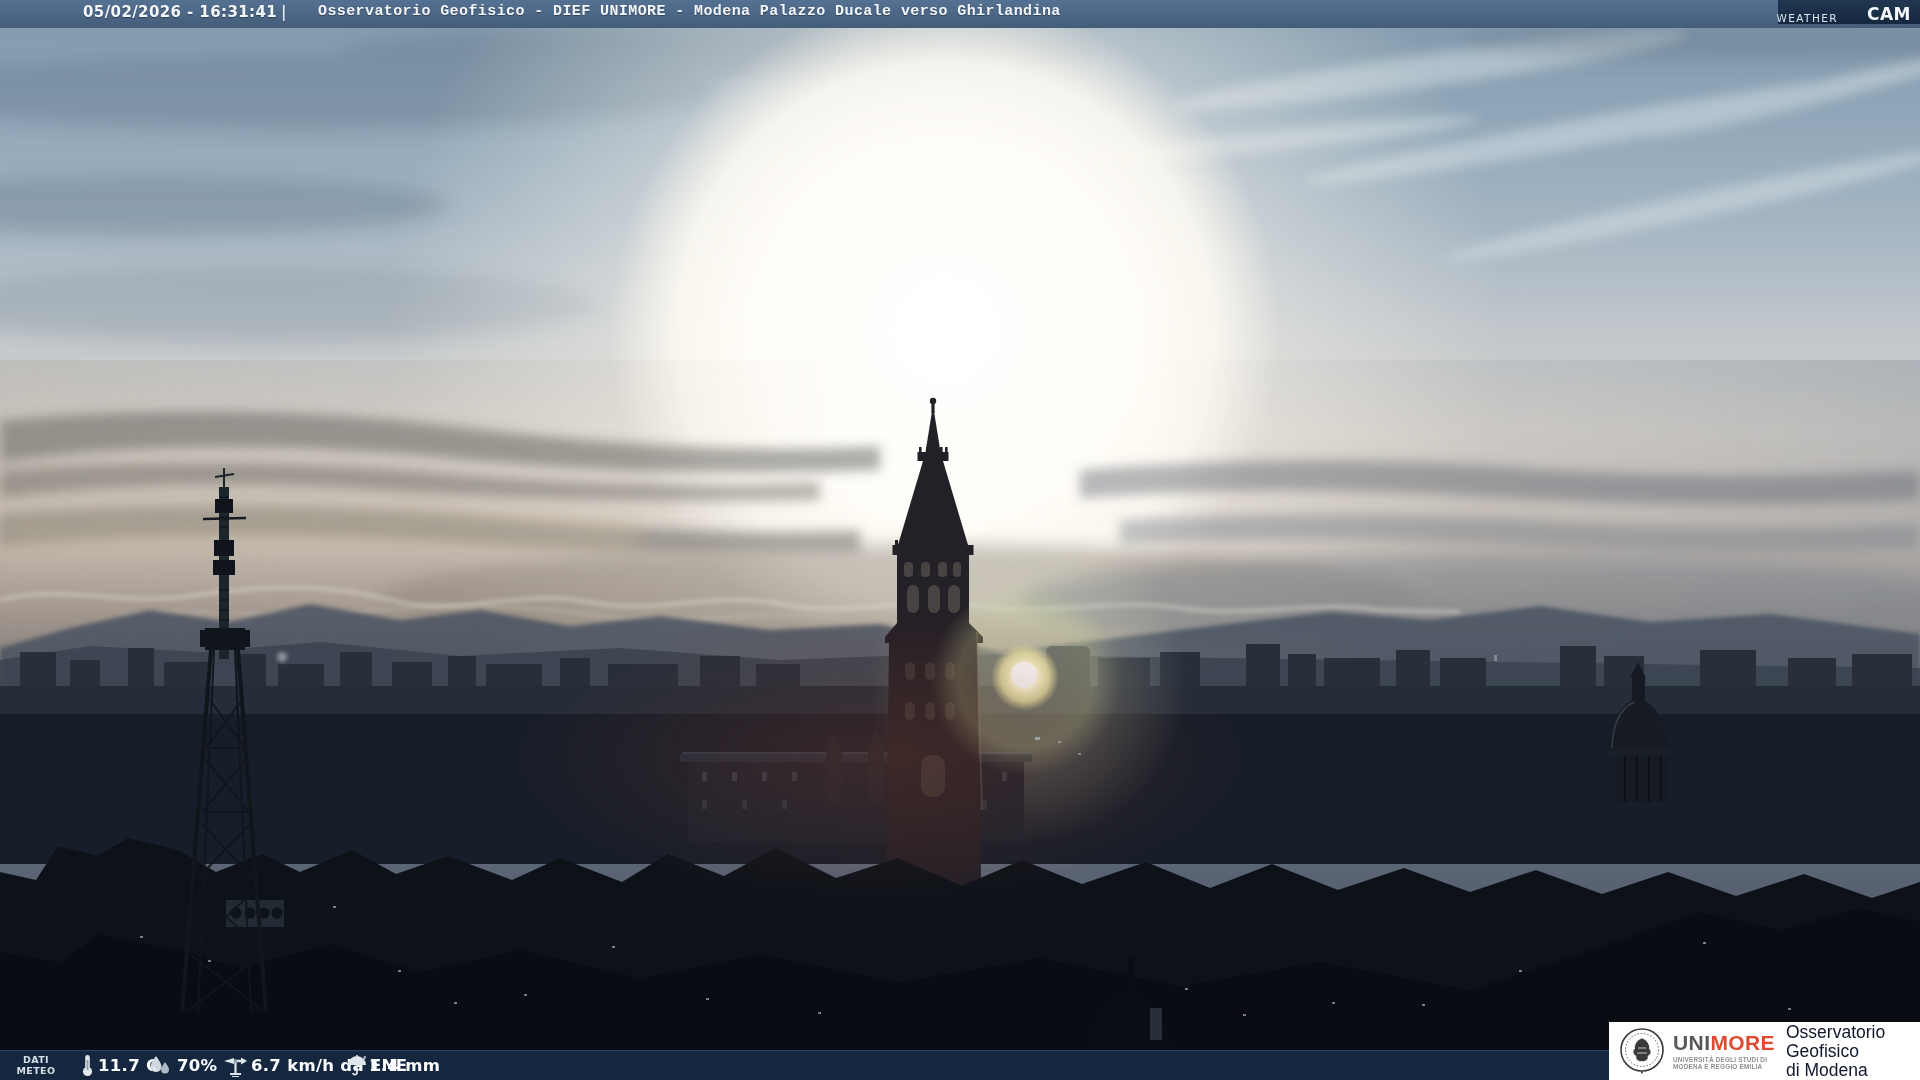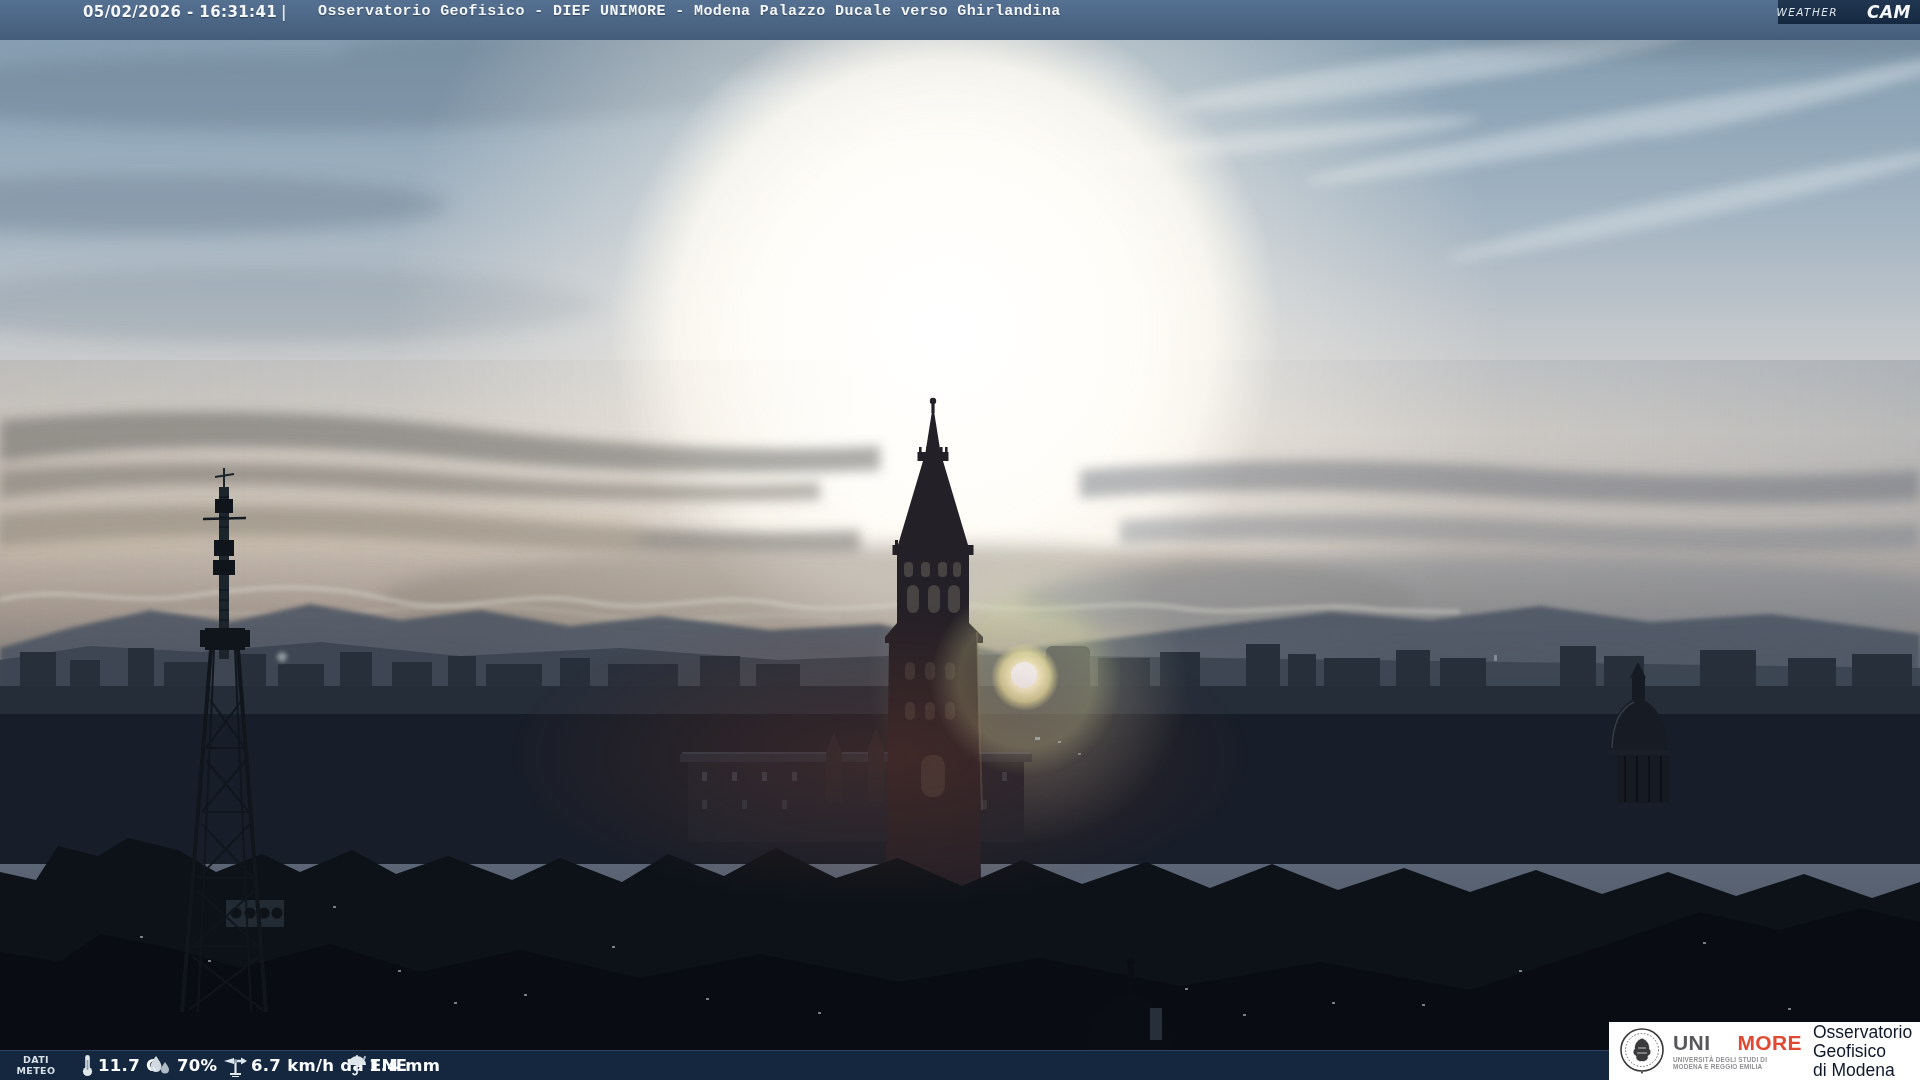--- a/index.html
+++ b/index.html
@@ -1,28 +1,28 @@
 <!DOCTYPE html>
 <html><head>
 <meta charset="utf-8">
 <style>
   html,body{margin:0;padding:0;width:1920px;height:1080px;overflow:hidden;background:#000;}
   .stage{position:relative;width:1920px;height:1080px;font-family:"DejaVu Sans",sans-serif;}
   .scene{position:absolute;left:0;top:0;width:1920px;height:1080px;display:block;}
 
   
-  .topbar{position:absolute;left:0;top:0;width:1920px;height:40px;
+  .topbar{position:absolute;left:0;top:0;width:1920px;height:28px;
     background:linear-gradient(180deg,#557192,#435d79);}
   .topbar .t{position:absolute;top:0;height:24px;line-height:24px;color:#f4f7fa;
     font-size:15px;font-weight:bold;letter-spacing:.4px;text-shadow:0 1px 1px rgba(10,20,35,.45);white-space:nowrap;}
   .t-date{left:83px;} .t-sep{left:281px;opacity:.9;} .t-title{left:318px;font-family:Liberation Mono, monospace;}
 
   .wcam{position:absolute;top:0;right:0;height:24px;width:142px;
     background:linear-gradient(180deg,#213650,#152840);
-    display:flex;align-items:center;justify-content:flex-end;padding-right:9px;box-sizing:border-box;font-style:italic;}
+    display:flex;align-items:flex-end;justify-content:flex-end;padding-right:9px;box-sizing:border-box;}
   .wcam .w1{font-size:10.5px;font-weight:400;letter-spacing:1.4px;color:#dde6ed;}
   .wcam .orb{width:13px;height:13px;border-radius:50%;margin:0 3px 0 4px;
     background:radial-gradient(circle at 35% 28%,#ffffff 0%,#cdd8d2 30%,#5d7264 55%,#273831 85%);
     box-shadow:0 0 2px rgba(255,255,255,.6);}
   .wcam .w2{font-size:17px;font-weight:bold;letter-spacing:.5px;color:#f4f8fa;margin-left:22px;}
 
   
   .meteobar{position:absolute;left:0;bottom:0;width:1920px;height:30px;background:#15273e;border-top:1px solid #2b4463;box-sizing:border-box;margin-top:42px;}
   .meteobar .lbl{position:absolute;left:14px;top:3px;width:44px;text-align:center;
     font-size:9.5px;font-weight:bold;line-height:11px;color:#d6dfe6;letter-spacing:.4px;}
@@ -34,21 +34,21 @@
   .i-wind{left:222px;} .v-wind{left:251px;}
   .i-rain{left:346px;} .v-rain{left:369px;}
 
   
   .unibox{position:absolute;right:0;bottom:0;width:311px;height:58px;background:#ffffff;
     display:flex;align-items:center;padding-left:10px;box-sizing:border-box;
     font-family:"Liberation Sans",sans-serif;}
   .unibox .seal{flex:0 0 auto;}
   .ubrand{margin-left:8px;flex:0 0 auto;}
   .ubrand .bl{font-size:21px;font-weight:bold;letter-spacing:.4px;line-height:21px;}
-  .ubrand .bl .uni{color:#58585c;} .ubrand .bl .more{color:#e04a32;margin-left:27px;}
+  .ubrand .bl .uni{color:#58585c;} .ubrand .bl .more{color:#e04a32;}
   .ubrand .sub{margin-top:3px;font-size:6.4px;line-height:7.2px;color:#8f8f92;letter-spacing:.2px;font-weight:bold;}
   .uright{margin-left:11px;font-size:17.5px;line-height:19px;color:#0f172a;}
 </style>
 </head>
 <body>
 
 <div class="stage">
 
   <svg class="scene" viewBox="0 0 1920 1080" aria-hidden="true">
     <defs>

